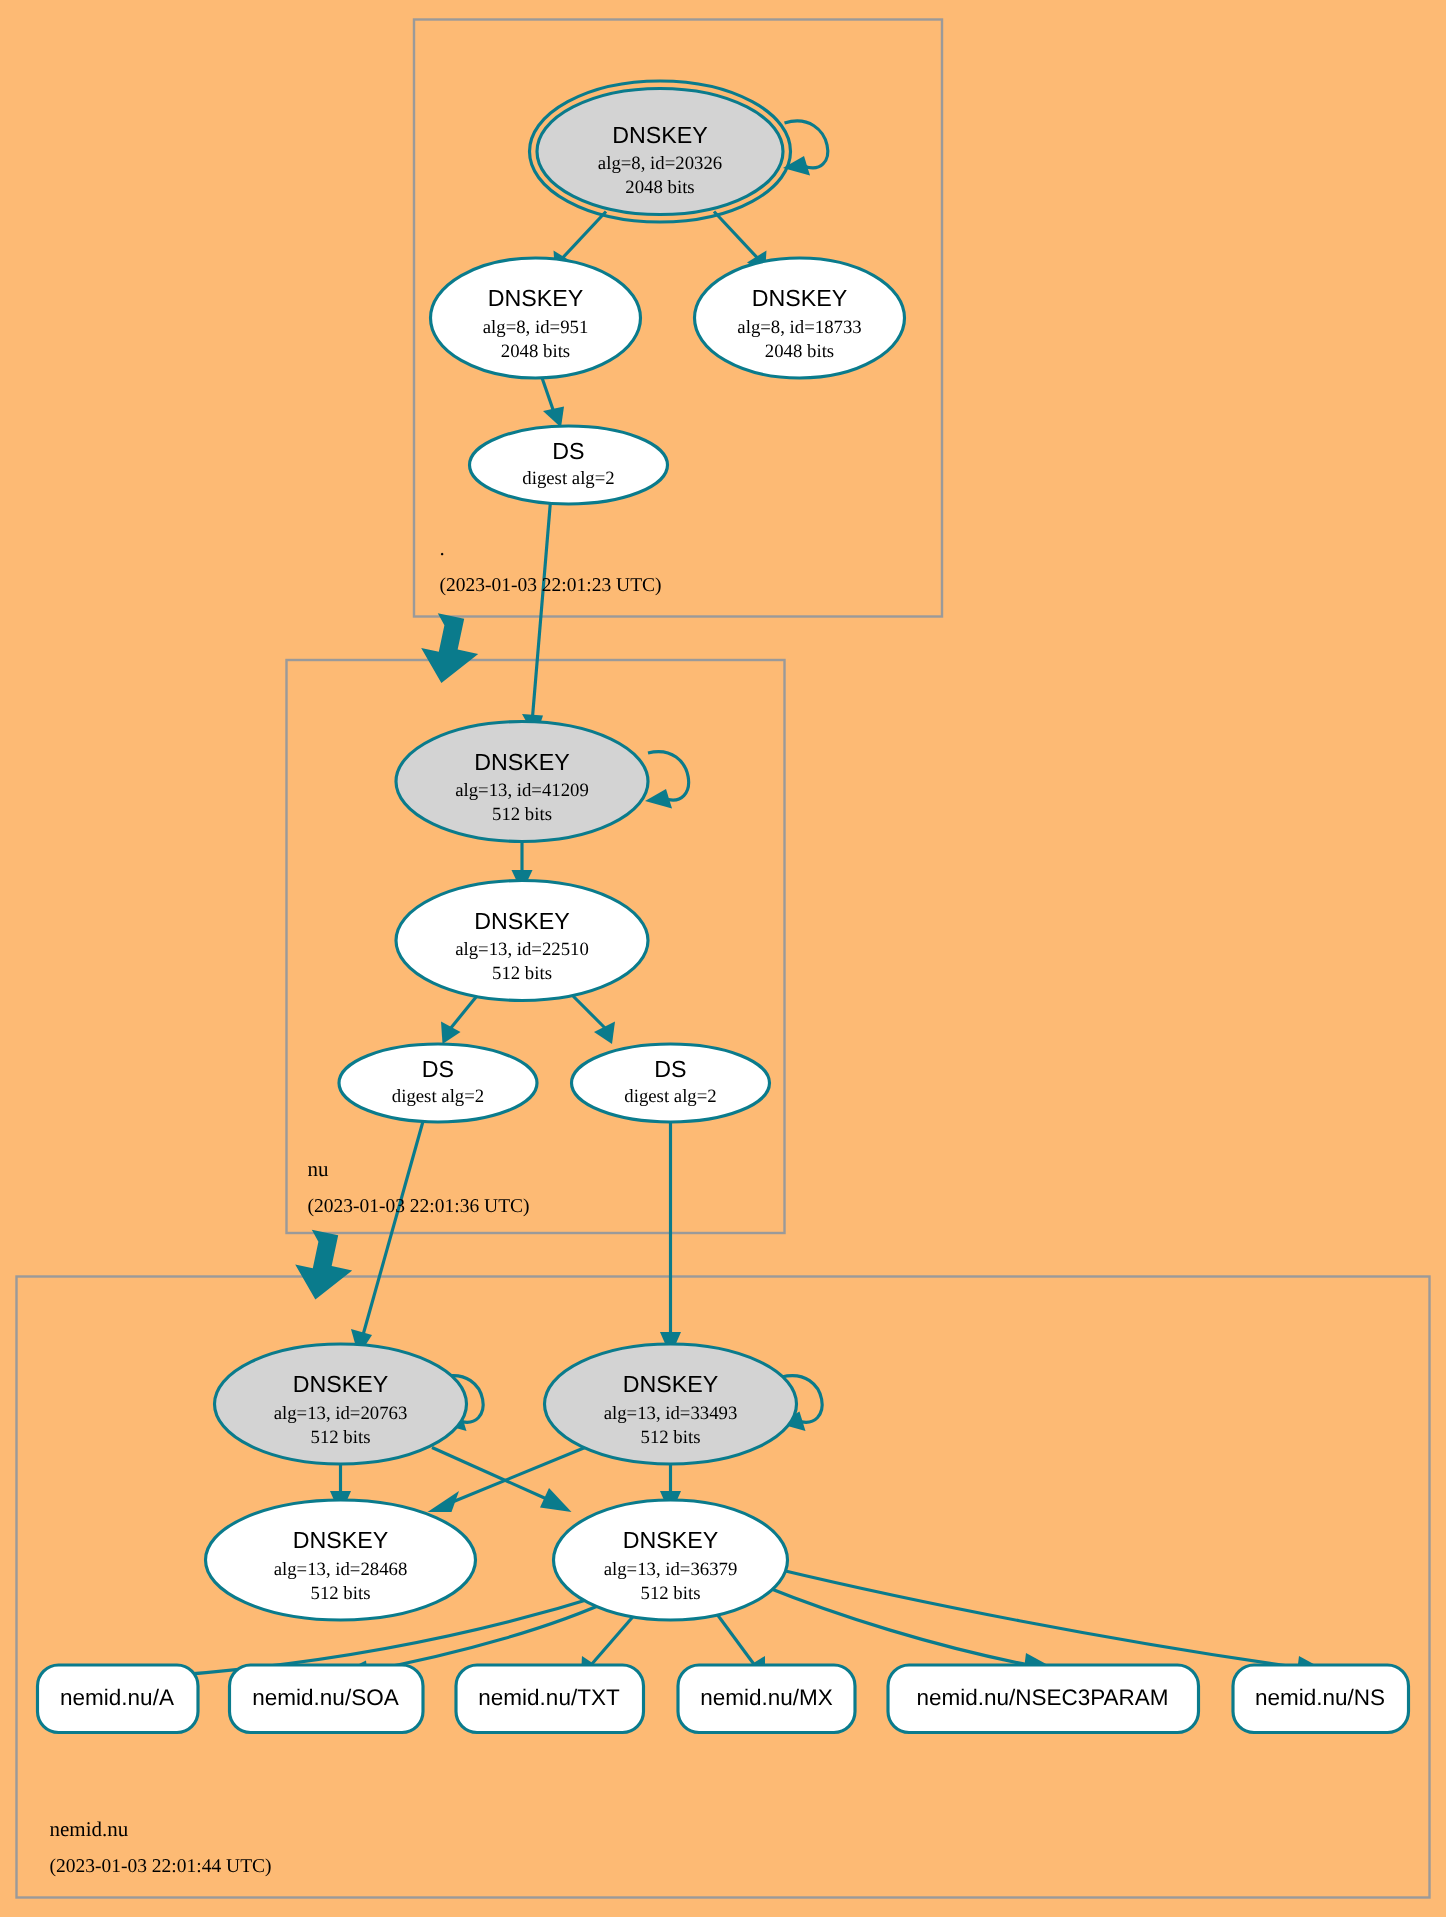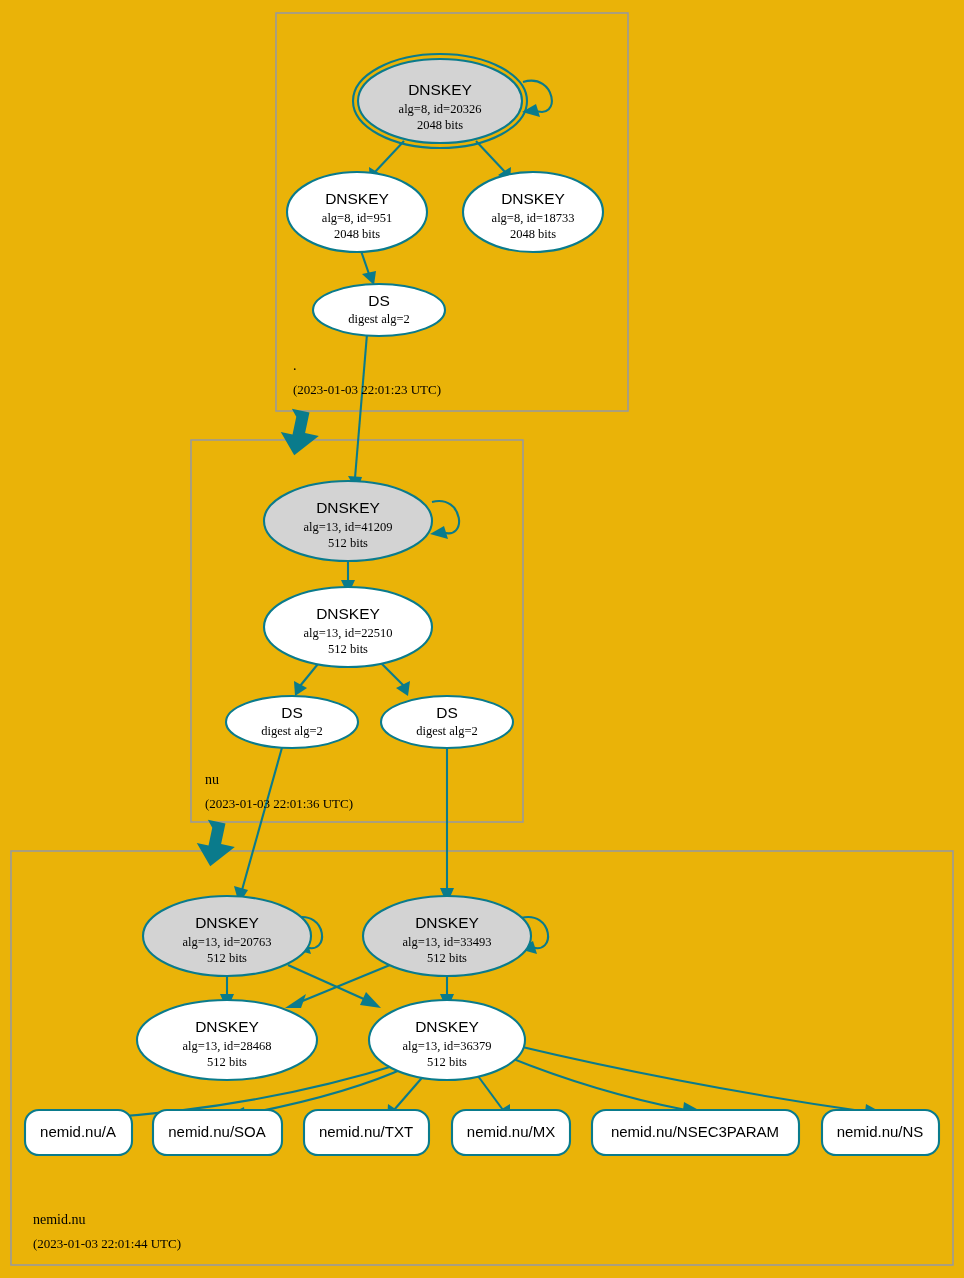--- a/index.html
+++ b/index.html
@@ -9,21 +9,21 @@
     background: #ffffff;
   }
   body {
     font-family: "Liberation Sans", sans-serif;
   }
   #canvas-wrap {
     position: relative;
     width: 964px;
     height: 1278px;
     overflow: hidden;
-    background: #eab308;
+    background: #fdba74;
   }
   svg#graph {
     display: block;
     width: 964px;
     height: 1278px;
   }
   .zone-box {
     fill: none;
     stroke: #9a9a9a;
     stroke-width: 1.6;

